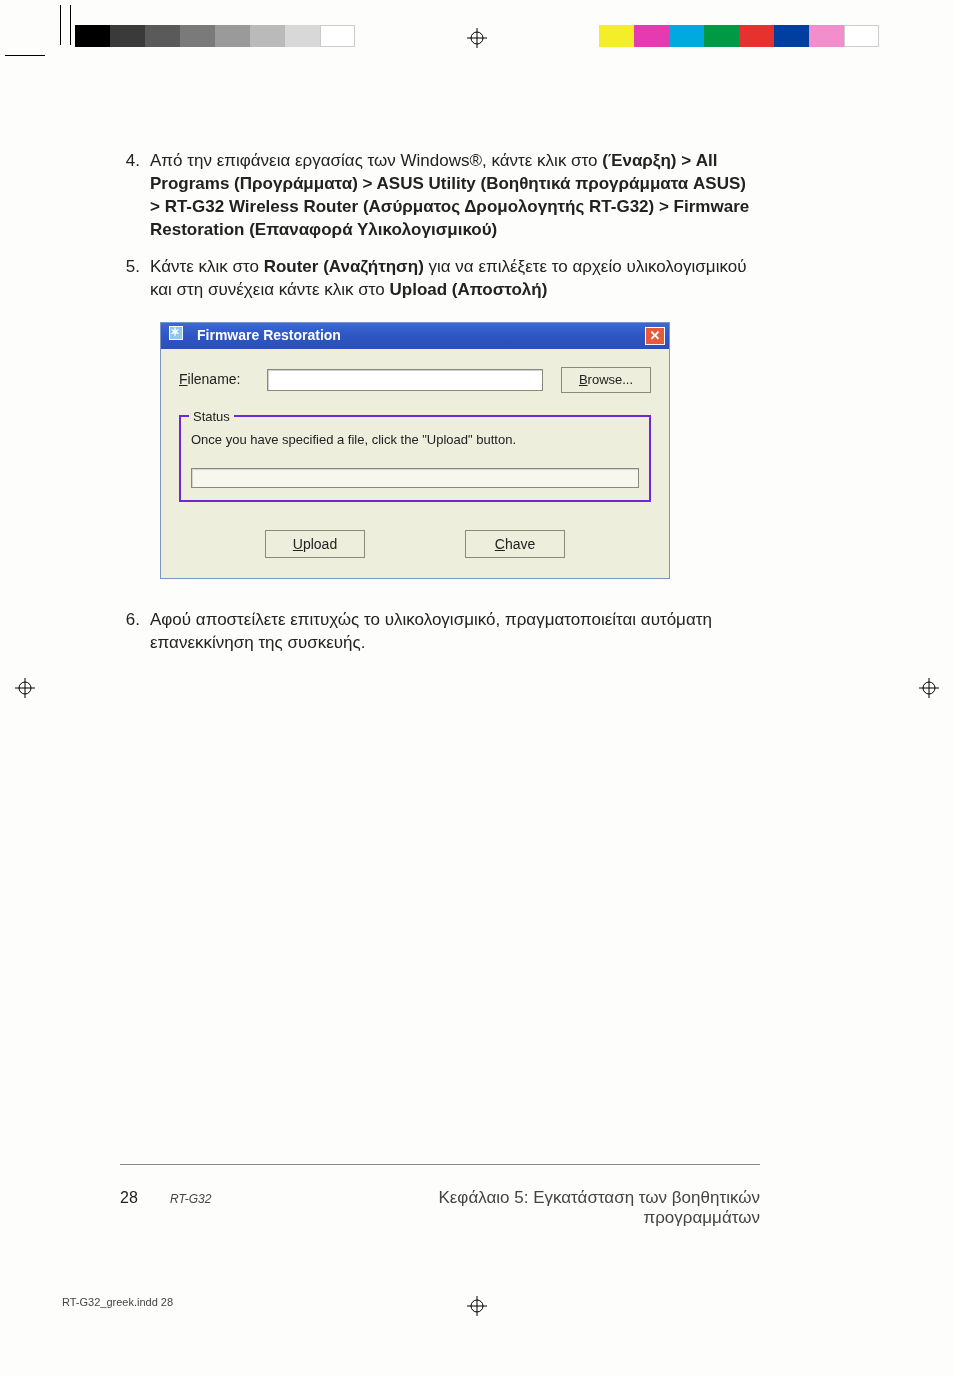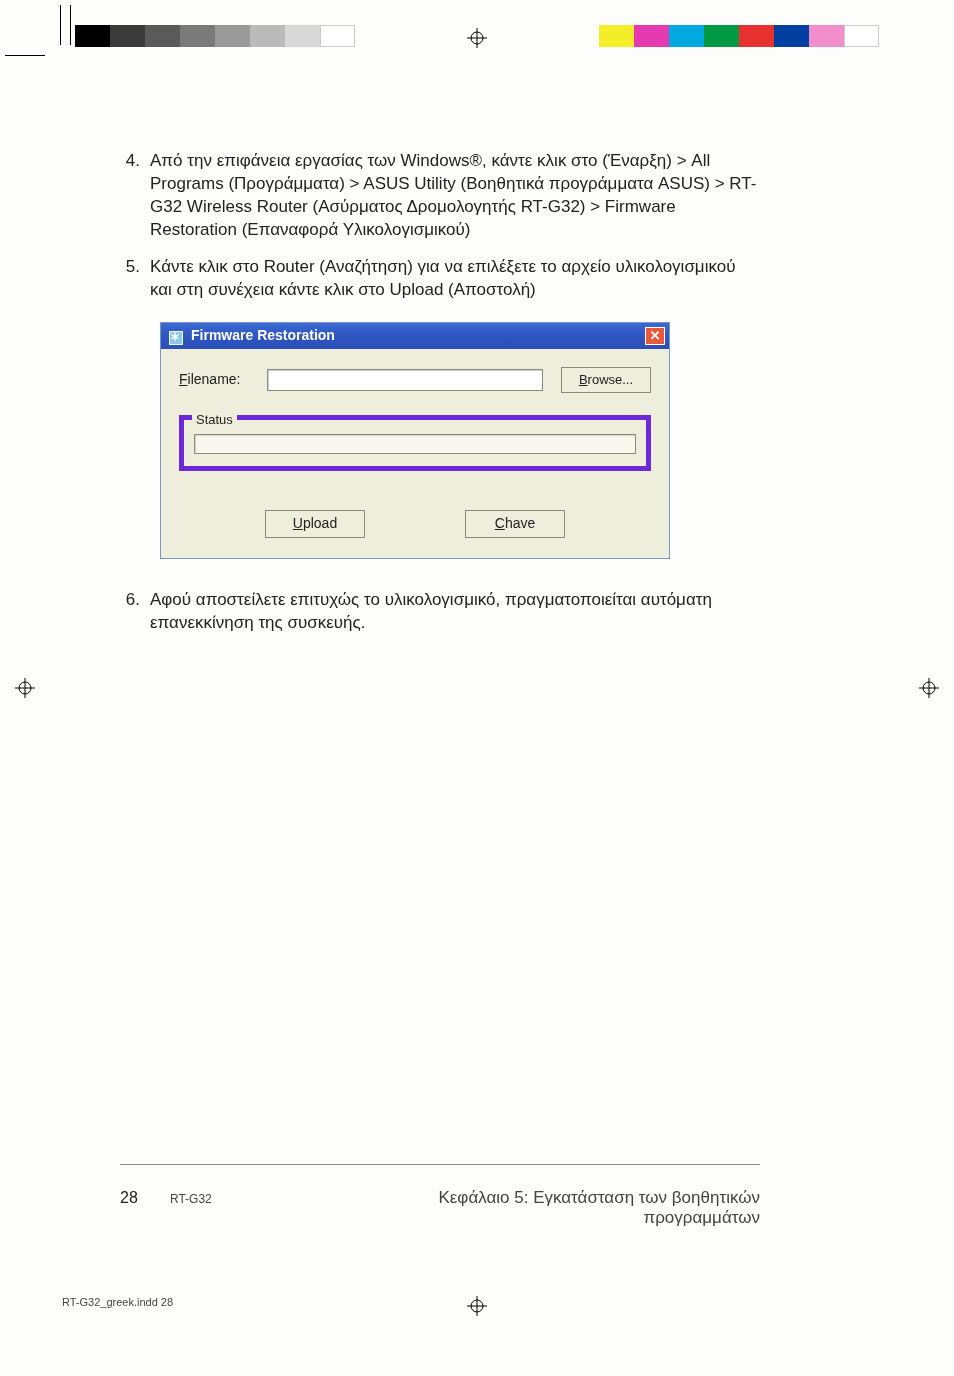--- a/index.html
+++ b/index.html
@@ -31,32 +31,32 @@
     top: 150px;
     left: 120px;
     width: 640px;
     font-size: 17px;
     line-height: 1.35;
   }
   ol.steps { list-style: none; }
   ol.steps li { display:flex; margin-bottom: 14px; }
   ol.steps li .num { width: 30px; flex-shrink:0; text-align:right; padding-right:10px; }
   ol.steps li .txt { flex:1; }
-  .bold { font-weight:normal; }
+  .bold { font-weight:bold; }
 
   
   .dialog-wrap { margin: 20px 0 30px 40px; width: 510px; border:1px solid #7a95c4; }
   .titlebar {
     background: linear-gradient(to bottom, #3a6ad4 0%, #2f55c3 50%, #2a4fb9 100%);
     color:#fff; font-weight:bold; font-size:14px;
     display:flex; align-items:center; justify-content:space-between;
     padding: 3px 4px 3px 8px;
     height: 26px;
   }
-  .titlebar-left { display:flex; align-items:flex-end; gap:8px; }
+  .titlebar-left { display:flex; align-items:flex-start; gap:14px; }
   .title-icon { width:14px; height:14px; background:#8fc9e8; border:1px solid #fff; position:relative; }
   .title-icon::after { content:"✶"; position:absolute; top:-3px; left:0; font-size:12px; color:#fff; }
   .close-btn {
     width:20px; height:18px; background:#e95a3a;
     border:1px solid #fff; color:#fff; font-weight:bold;
     display:flex; align-items:center; justify-content:center;
     font-size:13px; cursor:pointer;
   }
   .dialog-body {
     background:#eeeedd;
@@ -70,22 +70,22 @@
     box-shadow: inset 1px 1px 1px rgba(0,0,0,.2);
   }
   .browse-btn {
     width:90px; height:26px; background:#eeeedd;
     border:1px solid #8a8a7a; font-size:13px;
     display:flex; align-items:center; justify-content:center;
     cursor:pointer;
   }
   .browse-btn .ul { text-decoration:underline; }
   .status-group {
-    border:5px solid #6d28d9; padding: 14px 10px 12px 10px;
-    position:relative; margin-bottom:39px;
+    border:2px solid #6d28d9; padding: 14px 10px 12px 10px;
+    position:relative; margin-bottom:28px;
   }
   .status-legend {
     position:absolute; top:-9px; left:8px; background:#eeeedd;
     padding:0 4px; font-size:13px;
   }
   .status-text { font-size:13px; margin-bottom:20px; }
   .progress {
     height:20px; border:1px solid #8a8a7a; background:#f7f7ee;
     box-shadow: inset 1px 1px 1px rgba(0,0,0,.15);
   }
@@ -98,21 +98,21 @@
   }
   .dlg-btn .ul { text-decoration:underline; }
 
   
   .page-footer {
     position:absolute; left:120px; width:640px; bottom:148px;
     border-top:1px solid #888; padding-top:23px;
     display:flex; align-items:baseline; font-size:13px; color:#444;
   }
   .page-footer .pg { font-size:16px; color:#222; width:50px; }
-  .page-footer .model { width:160px; font-size:12px; }
+  .page-footer .model { width:160px; font-size:12px;font-style:italic; }
   .page-footer .chap { flex:1; text-align:right; font-size:17px; }
 
   .slug { position:absolute; left:62px; bottom:68px; font-size:11px; color:#444; }
 </style>
 </head>
 <body>
 
 <div class="crop-v" style="top:5px; left:60px;"></div>
 <div class="crop-v" style="top:5px; left:70px;"></div>
 <div class="crop-h" style="top:55px; left:5px;"></div>
@@ -199,20 +199,21 @@
       <div class="row-file">
         <span class="label-filename"><span class="ul">F</span><span>ilename:</span></span>
         <div class="file-input"></div>
         <div class="browse-btn">
             <span class="ul">B</span>
             <span>rowse...</span>
           </div>
       </div>
       <div class="status-group">
         <span class="status-legend">Status</span>
+        <div class="status-text">Once you have specified a file, click the "Upload" button.</div>
         <div class="progress"></div>
       </div>
       <div class="btn-row">
         <div class="dlg-btn">
             <span class="ul">U</span>
             <span>pload</span>
           </div>
         <div class="dlg-btn">
             <span class="ul">C</span>
             <span>have</span>

